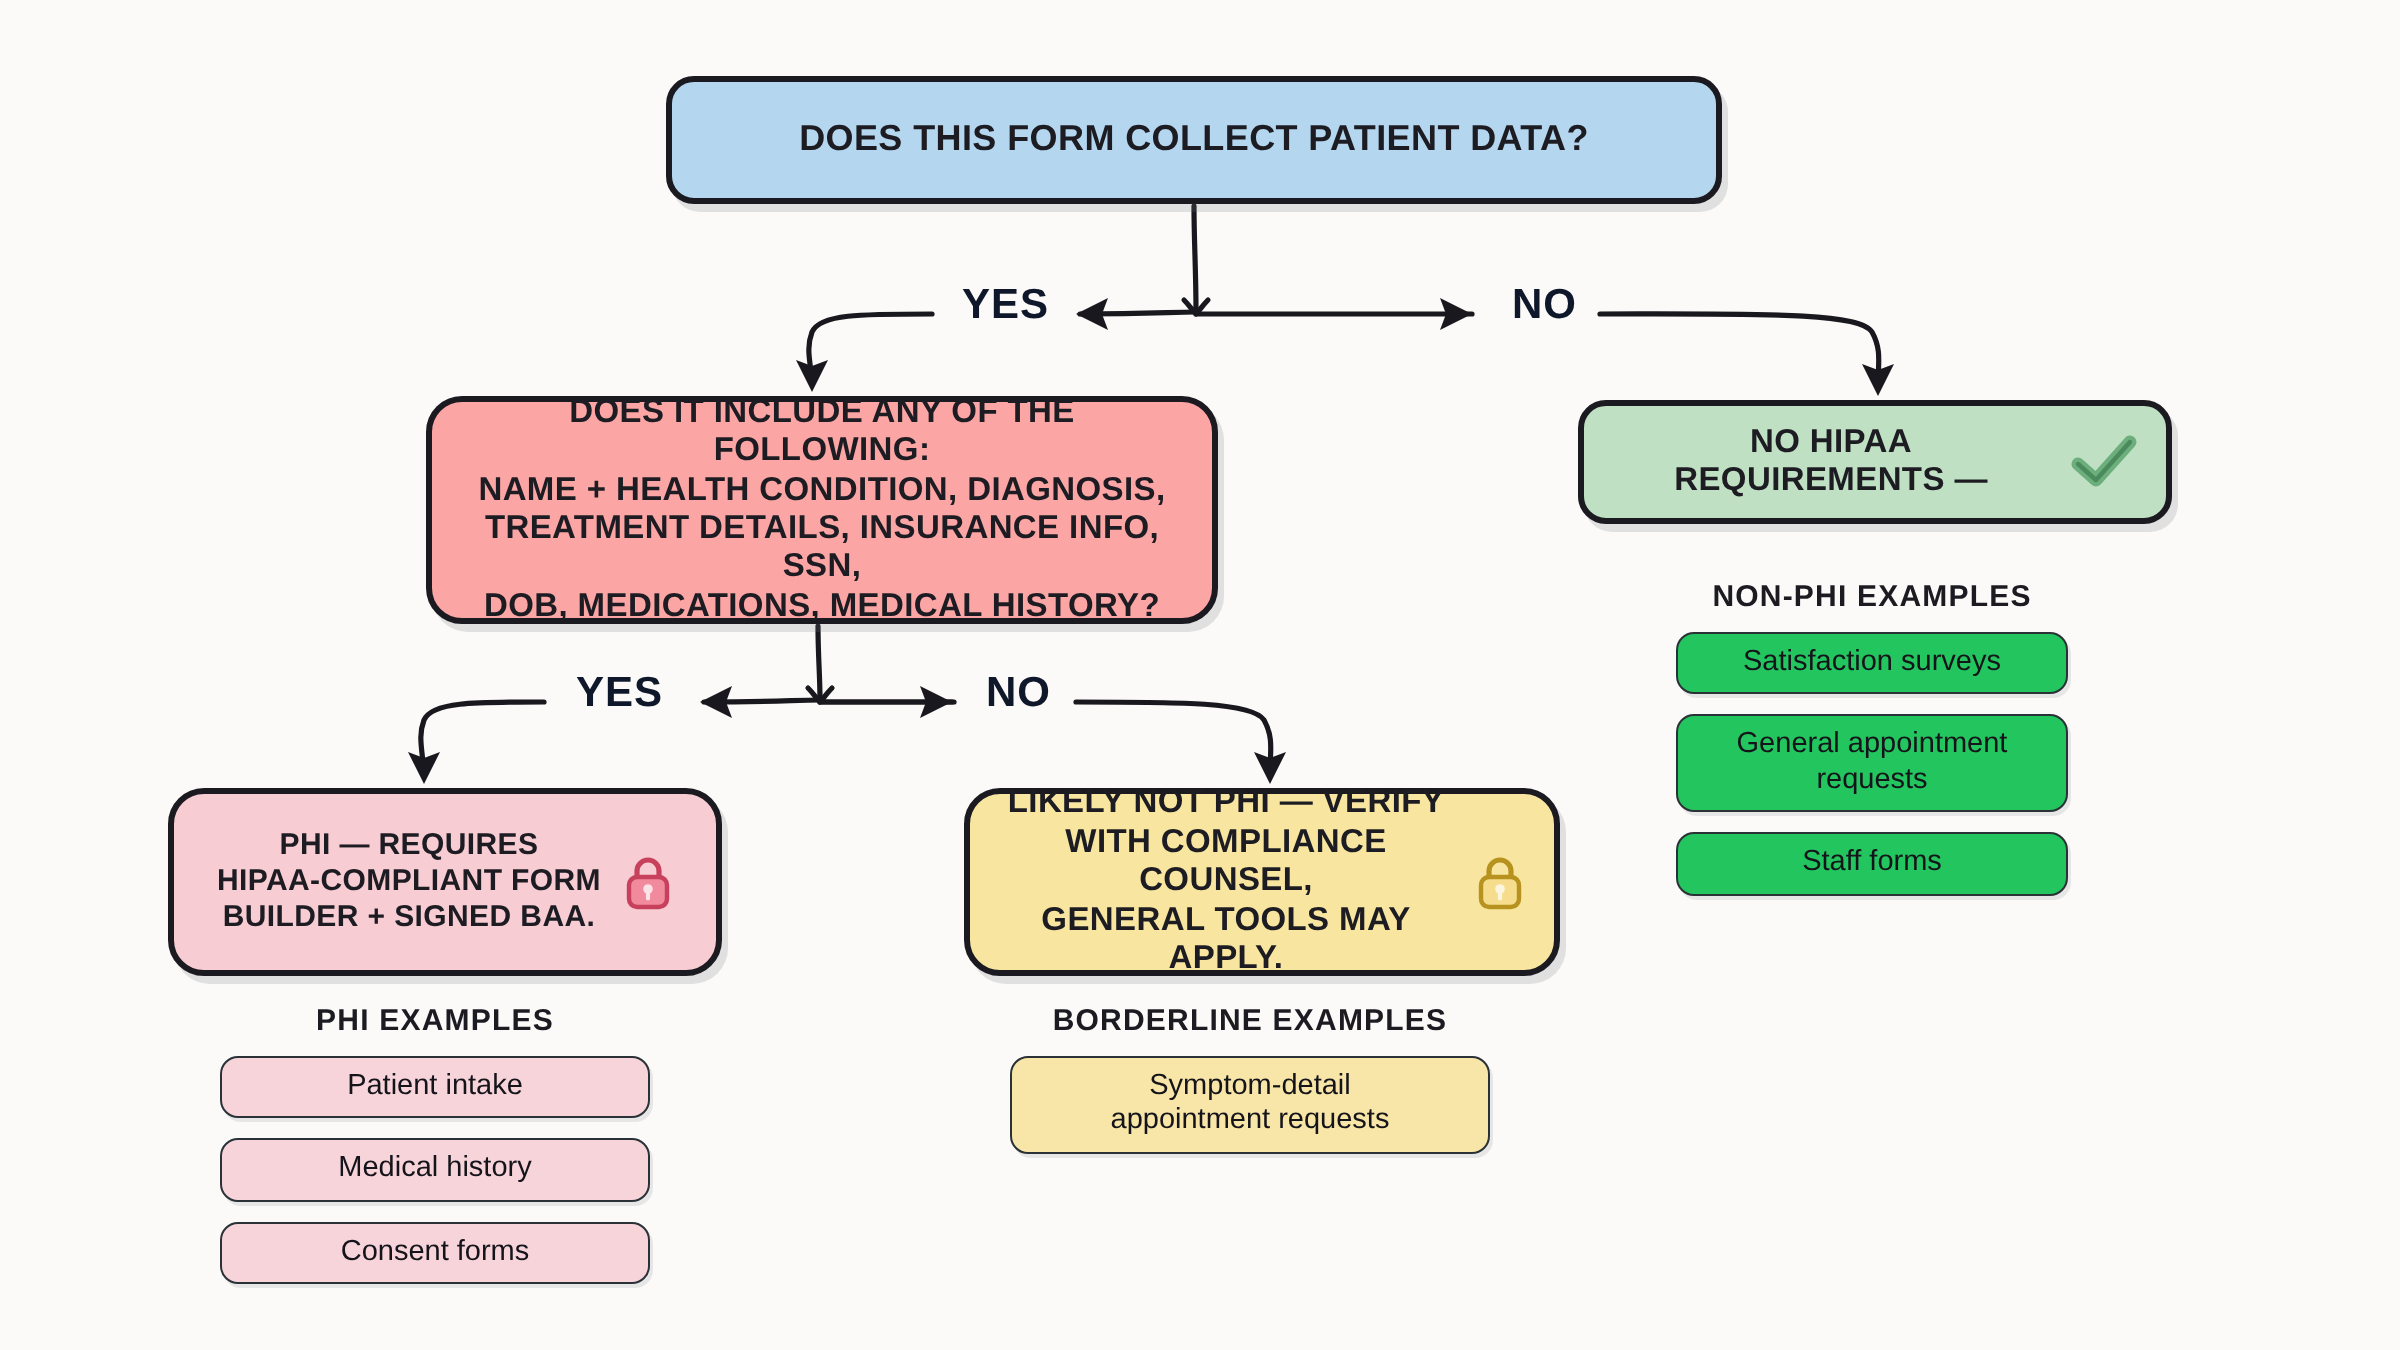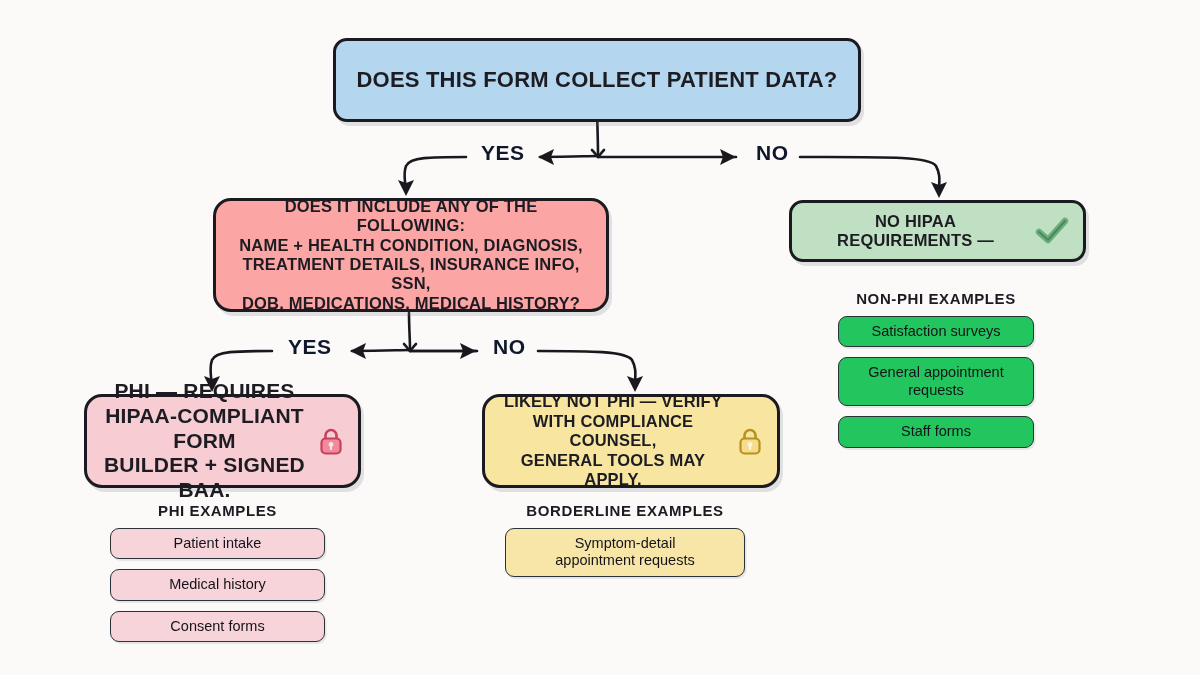--- a/index.html
+++ b/index.html
@@ -48,42 +48,42 @@
   .node-inner {
     display: flex;
     align-items: center;
     justify-content: center;
     gap: 10px;
     width: 100%;
   }
   .node-text { line-height: 1.18; }
 
   .n-root {
-    left: 333px; top: 38px; width: 528px; height: 84px;
+    left: 333px; top: 38px; width: 528px; height: 64px;
     background: #b4d7ef;
-    font-size: 22px;
+    font-size: 18px;
     border-radius: 14px;
   }
   .n-detail {
     left: 213px; top: 198px; width: 396px; height: 114px;
     background: #fca5a5;
     font-size: 16.5px;
     border-radius: 18px;
   }
   .n-green {
     left: 789px; top: 200px; width: 297px; height: 62px;
     background: #bfe0c3;
     font-size: 16.5px;
     border-radius: 14px;
     justify-content: center;
   }
   .n-pink {
     left: 84px; top: 394px; width: 277px; height: 94px;
     background: #f7ccd3;
-    font-size: 21px;
+    font-size: 15px;
     border-radius: 18px;
   }
   .n-yellow {
     left: 482px; top: 394px; width: 298px; height: 94px;
     background: #f8e6a0;
     font-size: 16.5px;
     border-radius: 18px;
   }
 
   

